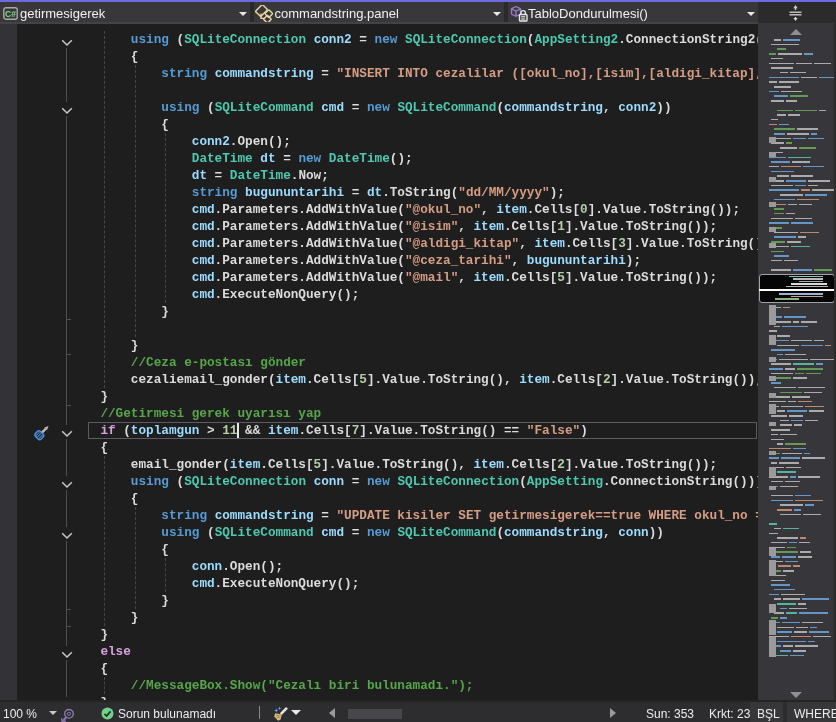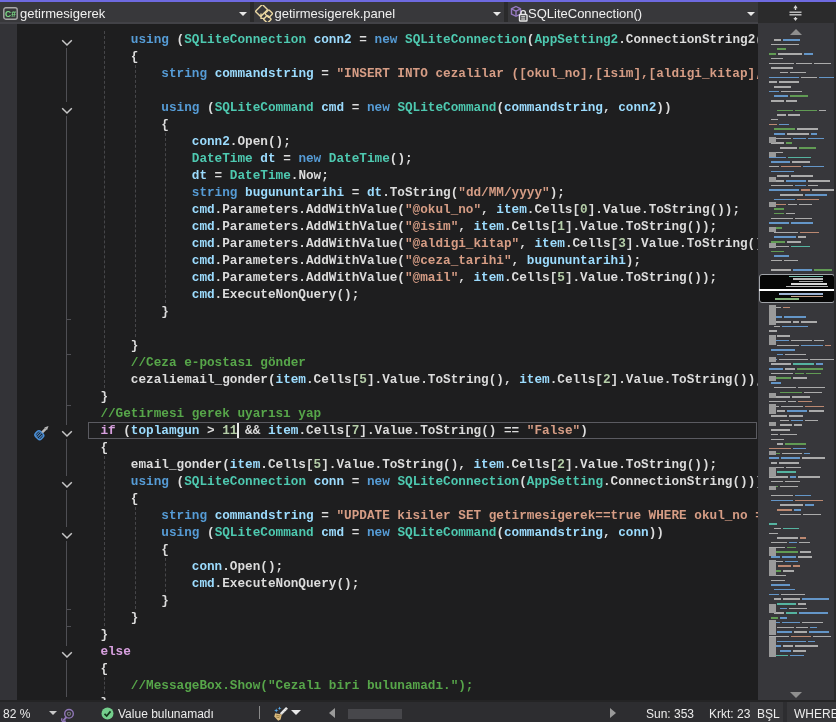--- a/index.html
+++ b/index.html
@@ -51,37 +51,37 @@
   <div class="darr" style="left:239px;top:10px"></div>
   <div class="navsep" style="left:250px"></div>
   <svg style="position:absolute;left:255px;top:3px" width="19" height="18" viewBox="0 0 19 18">
     <g stroke="#ead7a2" stroke-width="1.4" fill="none" stroke-linejoin="round">
       <rect x="1.6" y="1.8" width="9.8" height="7.4" rx="0.8" transform="rotate(-45 6.5 5.5)"></rect>
       <rect x="11" y="5.8" width="5.6" height="5.6" rx="0.8" transform="rotate(-45 13.8 8.6)"></rect>
       <rect x="9.6" y="11.4" width="5.6" height="5.6" rx="0.8" transform="rotate(-45 12.4 14.2)"></rect>
       <path d="M6 8.6 L6 13.4 L9.2 13.4"></path>
     </g>
   </svg>
-  <div class="txt" style="left:274.5px">getirmesigerek.panel</div>
+  <div class="txt" style="left:274.5px">commandstring.panel</div>
   <div class="darr" style="left:493px;top:10px"></div>
   <div class="navsep" style="left:504px"></div>
   <svg style="position:absolute;left:510px;top:3px" width="20" height="19" viewBox="0 0 20 19">
     <g stroke="#9579c0" stroke-width="1.4" fill="none">
       <path d="M6 1.5 L10.5 3.8 L10.5 9 L6 11.3 L1.5 9 L1.5 3.8 Z"></path>
       <path d="M1.7 4 L6 6.2 L10.3 4"></path>
       <path d="M6 6.2 L6 11"></path>
     </g>
     <g>
       <rect x="9.5" y="9.5" width="7.5" height="6.5" rx="0.8" fill="none" stroke="#e8e8e8" stroke-width="1.4"></rect>
       <path d="M11 9.5 L11 7.8 A2.2 2.2 0 0 1 15.4 7.8 L15.4 9.5" fill="none" stroke="#e8e8e8" stroke-width="1.4"></path>
       <rect x="11.2" y="11.2" width="4" height="1.2" fill="#e8e8e8"></rect>
           <rect x="11.2" y="13.4" width="4" height="1.2" fill="#e8e8e8"></rect>
     </g>
   </svg>
-  <div class="txt" style="left:528px">SQLiteConnection()</div>
+  <div class="txt" style="left:528px">TabloDondurulmesi()</div>
   <div class="darr" style="left:747px;top:10px"></div>
 </div>
 <div class="abs" style="left:0;top:22px;width:758px;height:1.5px;background:#424247"></div>
 <div class="abs" style="left:0;top:23.5px;width:17px;height:2.5px;background:#333337"></div>
 <div class="abs" style="left:17px;top:23.5px;width:741px;height:2.5px;background:#1e1e1f"></div>
 <div class="abs" id="split">
   <svg style="position:absolute;left:29px;top:3px" width="17" height="16" viewBox="0 0 17 16">
         <g stroke="#d4d4d4" stroke-width="1.3">
           <line x1="2.5" y1="7.2" x2="14.5" y2="7.2"></line>
           <line x1="2.5" y1="9.8" x2="14.5" y2="9.8"></line>
@@ -425,33 +425,33 @@
       <div class="mr" style="top:260.1px;left:33px;width:36px;background:#d8d8d8"></div>
       <div class="mr" style="top:262.7px;left:28px;width:42px;background:#b5b5b5"></div>
       <div class="mr" style="top:270.4px;left:21px;width:44px;background:#9db3d4"></div>
       <div class="mr" style="top:272.9px;left:33px;width:32px;background:#c4a18c"></div>
       <div class="mr" style="top:275.3px;left:17px;width:24px;background:#84b47c"></div>
   <div id="mapup"></div>
       <div id="mapdn"></div>
 
 </div>
 <div class="abs" id="sbar">
-  <div class="st" style="left:3px">82 %</div>
+  <div class="st" style="left:3px">100 %</div>
   <div class="darr" style="left:49px;top:9px;border-top-color:#c8c8c8"></div>
   <svg style="position:absolute;left:61px;top:5.5px" width="14" height="14" viewBox="0 0 14 14">
         <circle cx="8" cy="5.8" r="4.3" fill="none" stroke="#9077b8" stroke-width="1.4"></circle>
         <circle cx="8" cy="5.8" r="1.6" fill="none" stroke="#77777f" stroke-width="1.1"></circle>
         <path d="M2.2 12.6 L5.6 8.8" stroke="#9077b8" stroke-width="2" fill="none"></path>
         <path d="M1.2 10.2 a2.1 2.1 0 1 0 3.4 2.4" fill="none" stroke="#9077b8" stroke-width="1.3"></path>
       </svg>
   <svg style="position:absolute;left:101px;top:5px" width="13" height="13" viewBox="0 0 13 13">
         <circle cx="6.5" cy="6.5" r="6" fill="#74cf8c"></circle>
         <path d="M3.5 6.8 L5.7 9 L9.5 4.4" stroke="#15361d" stroke-width="1.7" fill="none"></path>
       </svg>
-  <div class="st" style="left:118px">Value bulunamadı</div>
+  <div class="st" style="left:118px">Sorun bulunamadı</div>
   <div style="position:absolute;left:259px;top:4px;width:1px;height:13px;background:#8a8a8a"></div>
   <svg style="position:absolute;left:272px;top:3px" width="18" height="18" viewBox="0 0 18 18">
         <path d="M8.8 9.2 L15 2.8" stroke="#ededed" stroke-width="2.6"></path>
         <path d="M9.2 9.6 L15.3 3.2" stroke="#9a9a9a" stroke-width="0.8" stroke-dasharray="1.6 1.6"></path>
         <path d="M3.2 8.2 L9.8 9.6 L8.6 14.6 L6.2 15.8 L2.2 11.4 Z" fill="#dcbc80"></path>
         <path d="M4.2 10.2 L8.2 11.1 M4.4 12 L7.6 12.8" stroke="#96793f" stroke-width="0.9"></path>
         <path d="M4.2 3.6 l0.7 1.5 l1.6 0.4 l-1.6 0.5 l-0.7 1.5 l-0.6 -1.5 l-1.6 -0.5 l1.6 -0.4 Z" fill="#5aabec"></path>
         <path d="M7.6 1.6 l0.6 1.3 l1.4 0.4 l-1.4 0.4 l-0.6 1.4 l-0.6 -1.4 l-1.4 -0.4 l1.4 -0.4 Z" fill="#5aabec"></path>
       </svg>
   <div class="darr" style="left:291px;top:8px;border-left-width:5px;border-right-width:5px;border-top-width:5px;border-top-color:#e8e8e8"></div>

